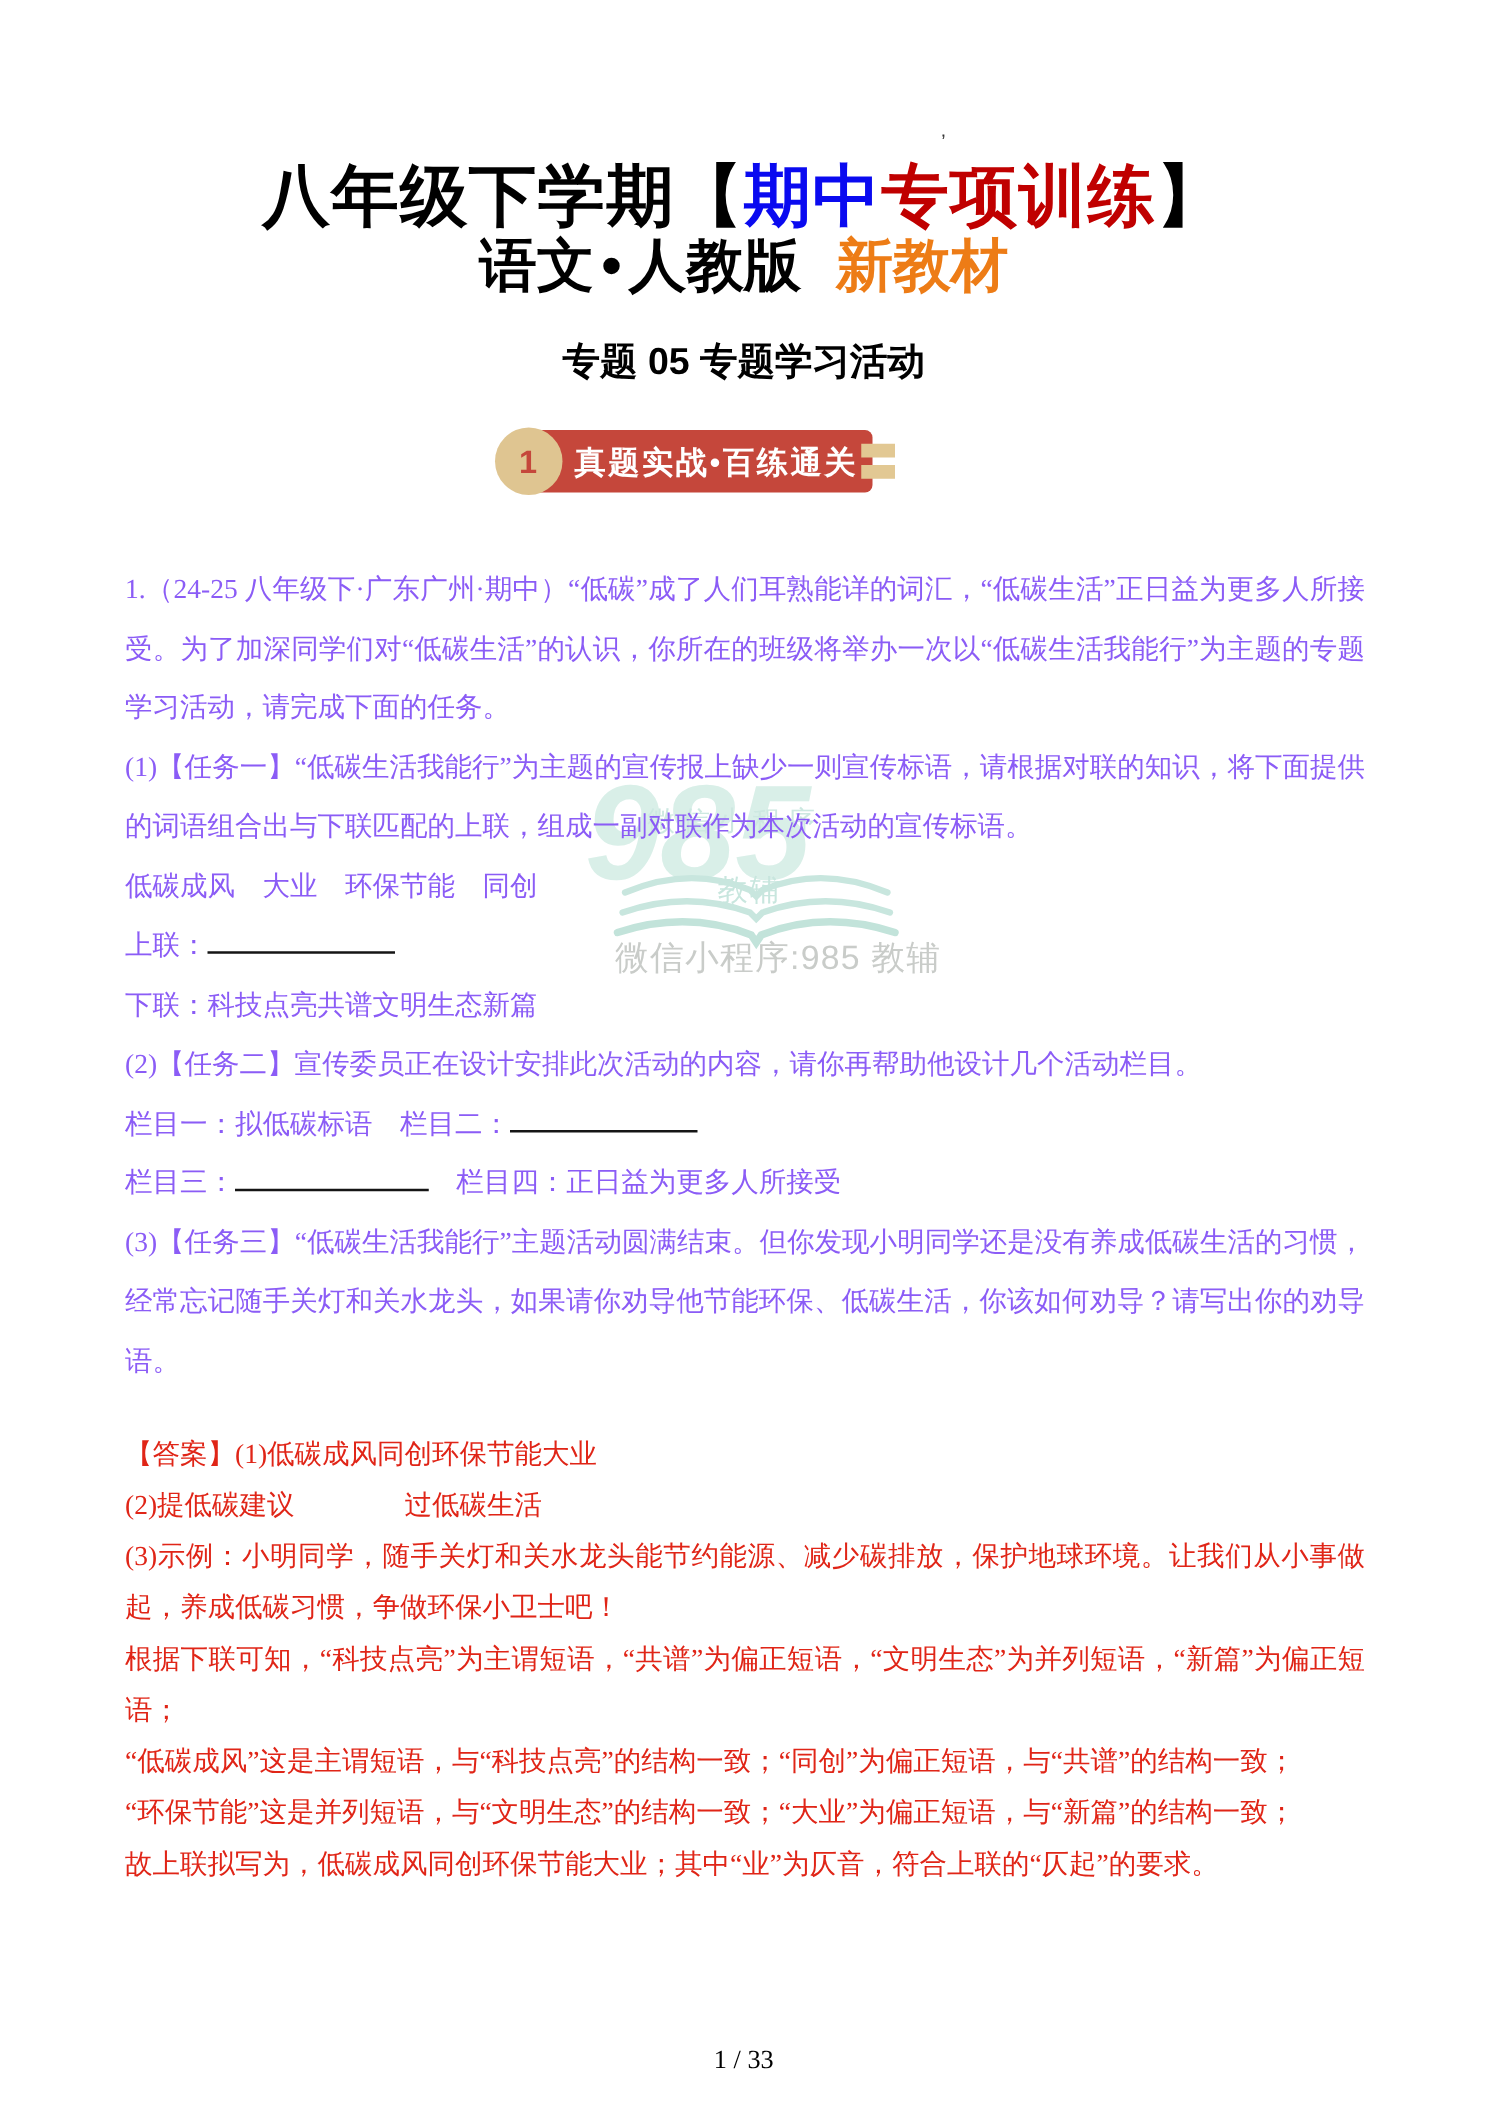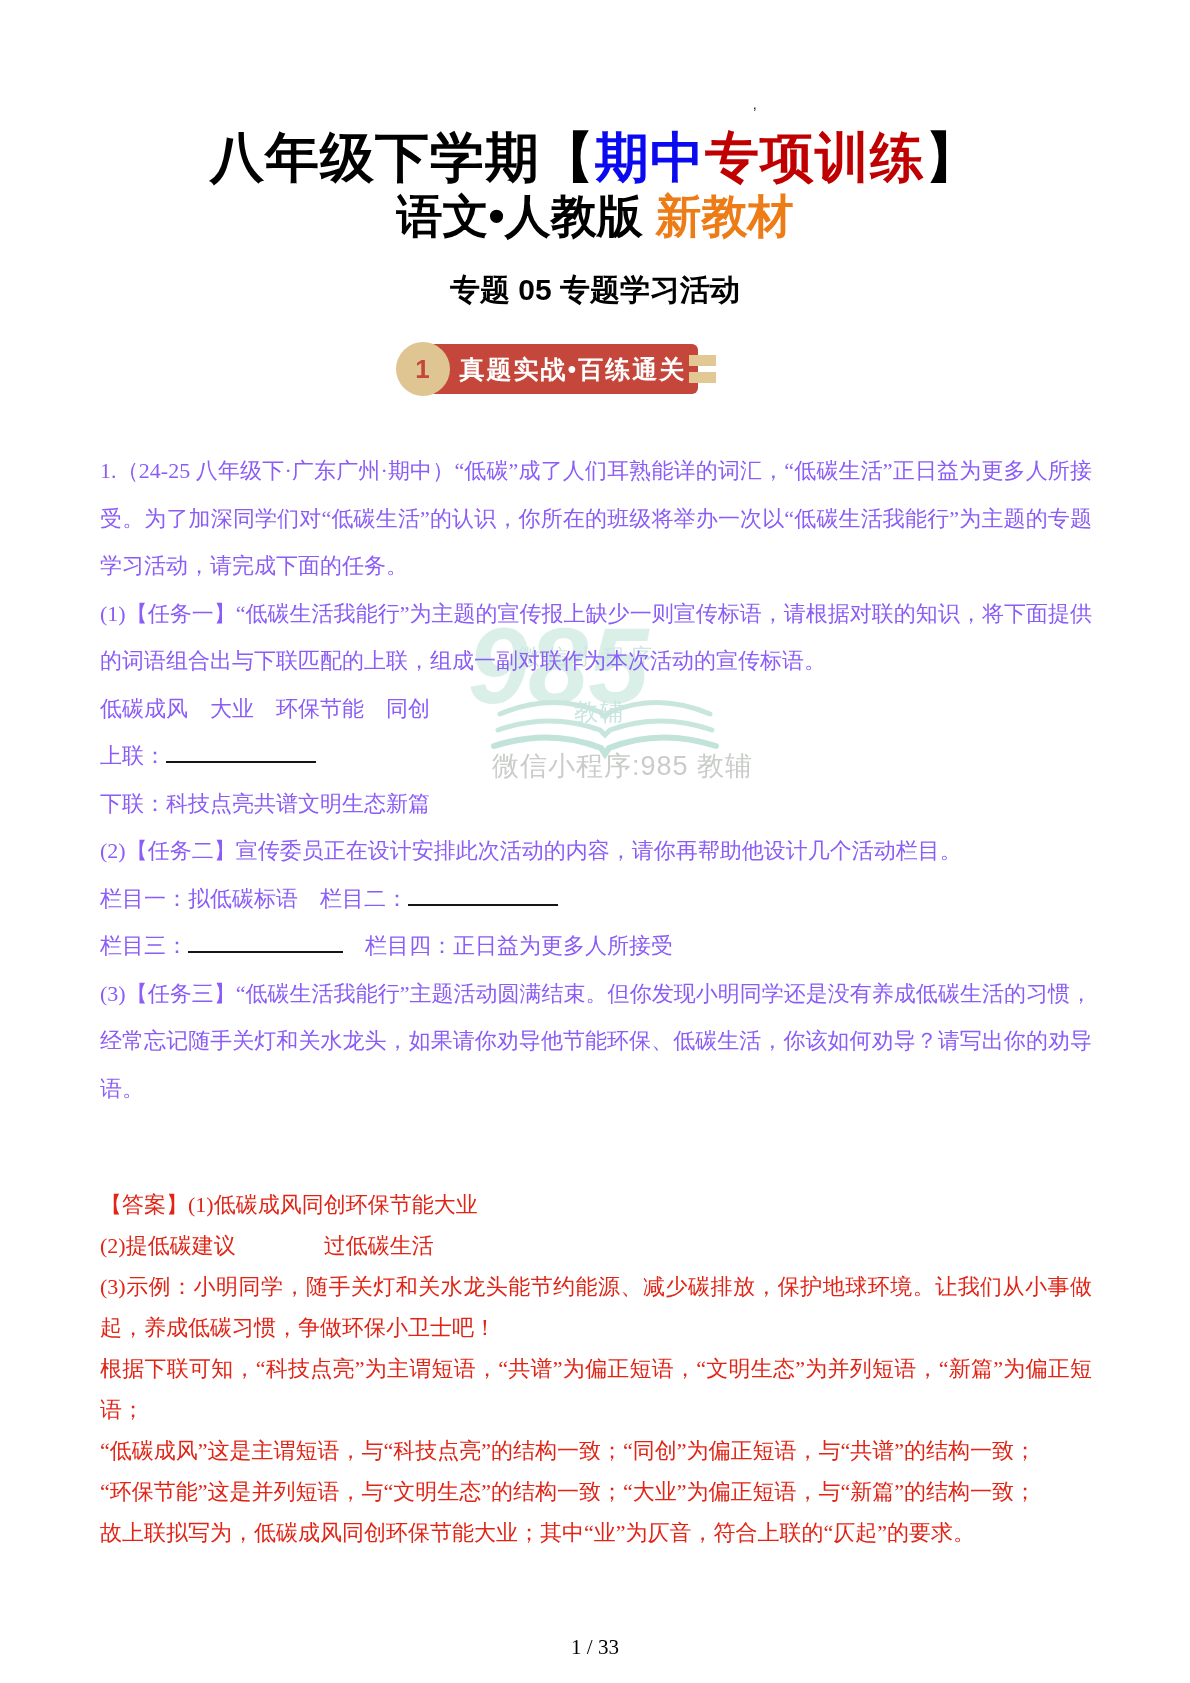--- a/index.html
+++ b/index.html
@@ -18,21 +18,21 @@
     margin-top:126px;
     font-family:"Liberation Sans","DejaVu Sans",sans-serif;
     font-weight:900;
     font-size:54px;line-height:62px;
     letter-spacing:1px;
     color:#000000;
   }
   .t1 .blue{color:#0a0af0;}
   .t1 .red{color:#c00000;}
   .t2{
-    font-family:Liberation Sans, sans-serif;
+    font-family:Liberation Mono, monospace;
     font-weight:900;
     font-size:46px;line-height:56px;
     color:#000000;
   }
   .t2 .orange{color:#ed7c16;}
   .t3{
     margin-top:26px;
     font-family:"Liberation Sans","DejaVu Sans",sans-serif;
     font-weight:900;
     font-size:30px;line-height:40px;
@@ -113,21 +113,21 @@
     color:#8b5cf6;
     white-space:pre-wrap;
   }
   .blank{
     display:inline-block;
     width:150px;height:24px;
     border-bottom:2px solid #151515;
     vertical-align:baseline;
   }
   .blank.w155{width:155px;margin-right:22px;}
-  .answer{margin-top:72px;}
+  .answer{margin-top:30px;}
   .answer p{
     margin:0;
     font-size:22px;
     line-height:41px;
     text-align:justify;
     color:#e02517;
     white-space:pre-wrap;
   }
   
   .footer{

